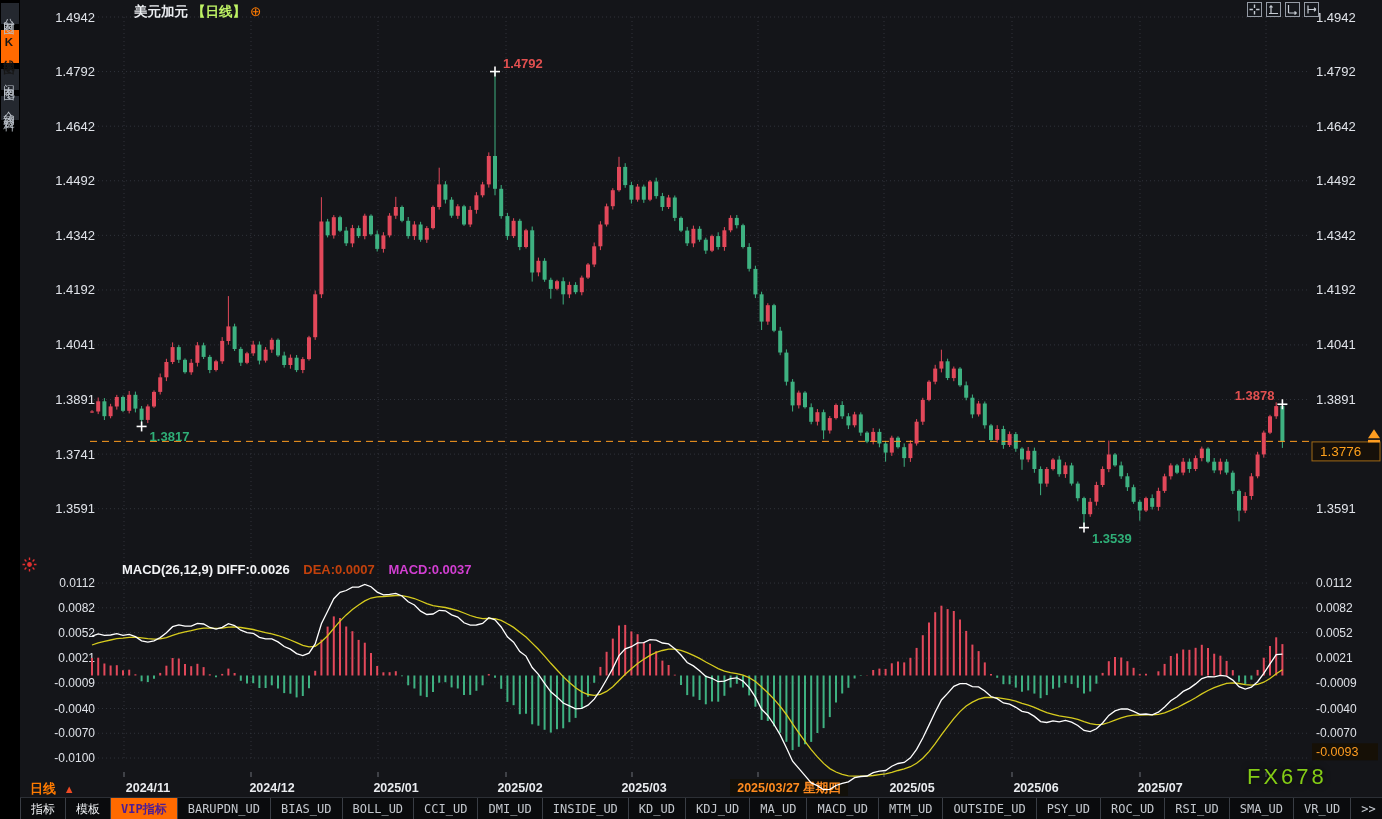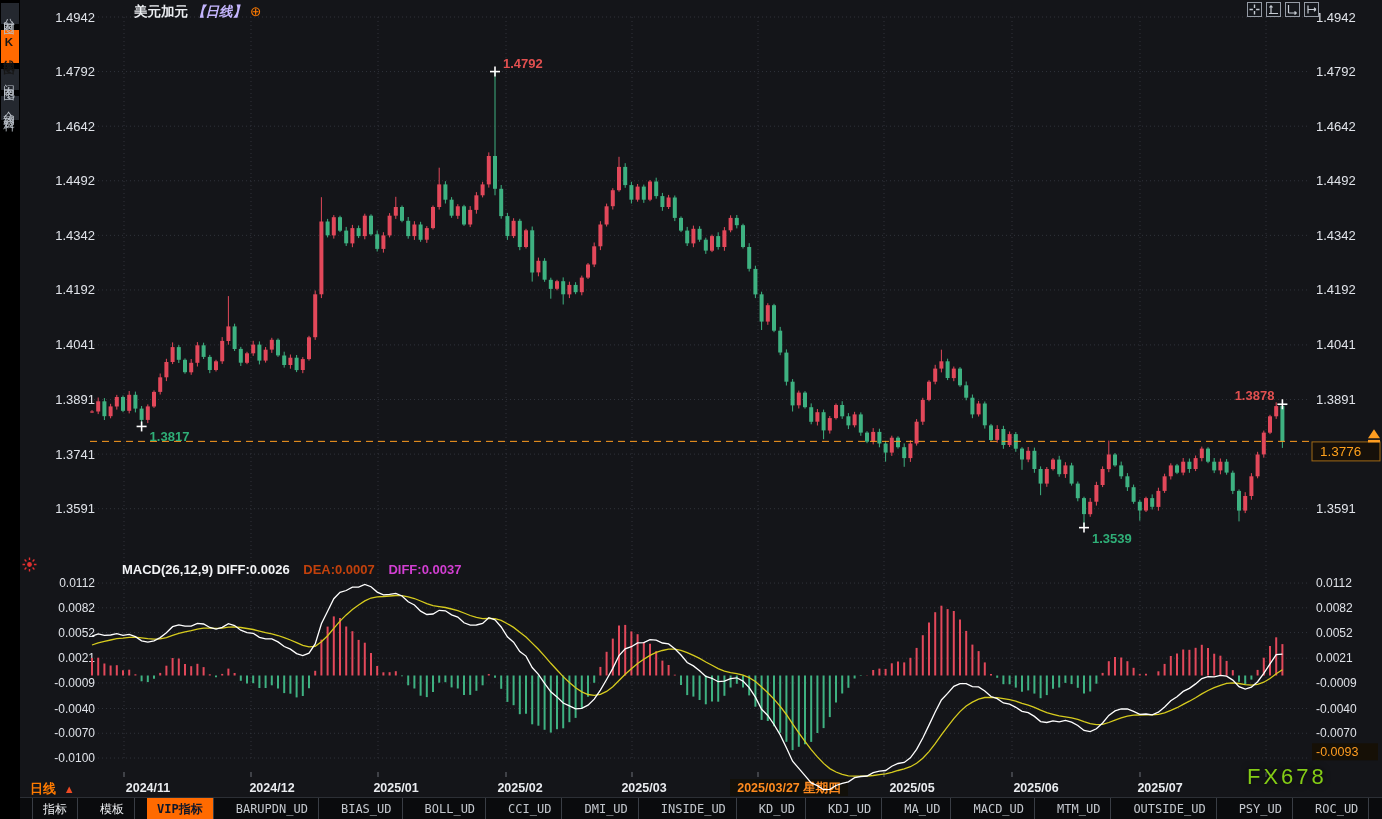--- a/index.html
+++ b/index.html
@@ -14,44 +14,44 @@
 
   .sidebar{position:absolute;left:0;top:0;width:20px;height:819px;background:#000;z-index:4;}
   .side-item{display:block;width:18px;margin:0 1px 6px 1px;padding:6px 0;
      writing-mode:vertical-lr;text-orientation:upright;letter-spacing:3px;
      font-size:11.5px;color:#b9bfc7;background:#24282f;text-align:center;cursor:pointer;}
   .side-item:first-child{margin-top:3px;}
   .side-item.active{background:#ff6a00;color:#161616;font-weight:bold;}
 
   .hdr{position:absolute;left:88px;top:3px;z-index:3;font-size:13.5px;font-weight:bold;}
   .hdr .sym{color:#eceef2;margin-left:46px;}
-  .hdr .per{color:#c4b5fd;margin-left:4px;font-style:italic;}
+  .hdr .per{color:#bef264;margin-left:4px;}
   .hdr .add{color:#ff7b00;margin-left:4px;font-weight:normal;}
 
   .ticons{position:absolute;left:1247px;top:2px;z-index:3;display:flex;gap:4px;}
   .ticon{width:13px;height:13px;border:1px solid #959ba5;background:#15171c;
      display:flex;align-items:center;justify-content:center;cursor:pointer;}
 
   .macd-hdr{position:absolute;left:90px;top:562px;z-index:3;font-size:13px;font-weight:bold;}
   .macd-hdr .w{color:#f2f3f6;padding-left:32px;}
   .macd-hdr .y{color:#c2410c;margin-left:10px;}
   .macd-hdr .m{color:#d23fd2;margin-left:10px;}
   .macd-gear{position:absolute;left:21px;top:556px;z-index:3;}
 
   .period-sel{position:absolute;left:30px;top:780px;z-index:3;font-size:13px;font-weight:bold;cursor:pointer;}
   .period-sel .lbl{color:#ff7b00;}
   .period-sel .arr{color:#ef4a23;font-size:11px;margin-left:4px;}
 
   .bottom-bar{position:absolute;left:20px;top:797px;width:1362px;height:22px;z-index:3;
      background:#0a0b0d;border-top:1px solid #2c2f35;display:flex;align-items:stretch;}
   .btab{display:flex;align-items:center;padding:0 10px;border-right:1px solid #393d44;
-     font-family:"DejaVu Sans Mono",monospace;font-size:12px;color:#c3c7cd;cursor:pointer;white-space:nowrap;margin-left:12px;}
+     font-family:"DejaVu Sans Mono",monospace;font-size:12px;color:#c3c7cd;cursor:pointer;white-space:nowrap;}
   .btab:first-child{border-left:1px solid #393d44;}
   .btab.cn{color:#eceef1;}
-  .btab.active{background:#ff6a00;color:#0f172a;font-weight:bold;}
+  .btab.active{background:#ff6a00;color:#4c1d95;font-weight:bold;}
   .bar-fill{flex:1;}
 
   .watermark{position:absolute;left:1247px;top:764px;z-index:2;font-size:22px;
      color:#84cc16;letter-spacing:3px;text-shadow:0 0 7px rgba(0,0,0,0.9);}
 </style>
 </head>
 <body>
 
 <svg id="chart-svg" width="1382" height="819">
     <line x1="124" y1="17" x2="124" y2="758" class="grid"></line>
@@ -780,21 +780,21 @@
     <circle cx="8.5" cy="8.5" r="2.4" fill="#e03030"></circle>
     <g stroke="#e03030" stroke-width="1.4">
       <path d="M8.5 1.5v2.6M8.5 12.9v2.6M1.5 8.5h2.6M12.9 8.5h2.6M3.6 3.6l1.8 1.8M11.6 11.6l1.8 1.8M13.4 3.6l-1.8 1.8M5.4 11.6l-1.8 1.8"></path>
     </g>
   </svg>
 </span>
 
 <div class="macd-hdr">
   <span class="w">MACD(26,12,9) DIFF:0.0026</span>
   <span class="y">DEA:0.0007</span>
-  <span class="m">DIFF:0.0037</span>
+  <span class="m">MACD:0.0037</span>
 </div>
 
 <div class="period-sel">
   <span class="lbl">日线</span>
   <span class="arr">▲</span>
 </div>
 
 <div class="bottom-bar">
   <div id="bottom-tabs" style="display:flex;align-items:stretch;">
       <div class="btab cn">指标</div>

